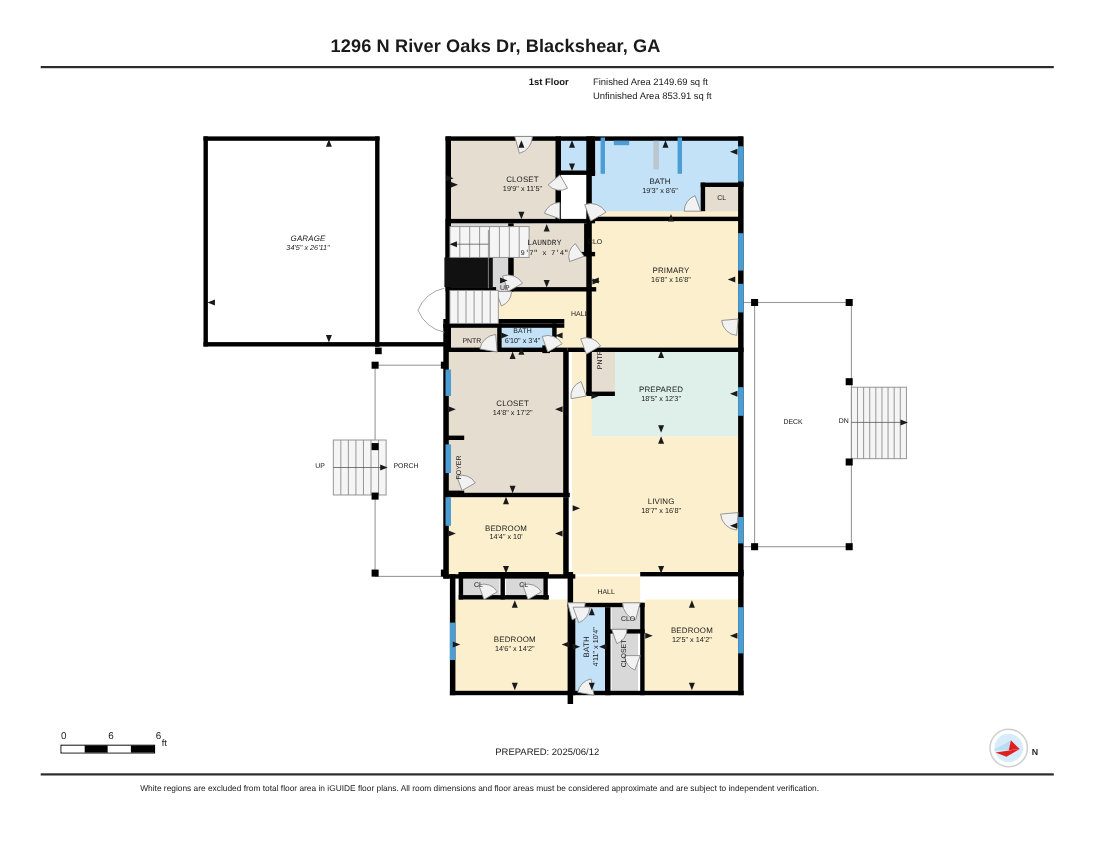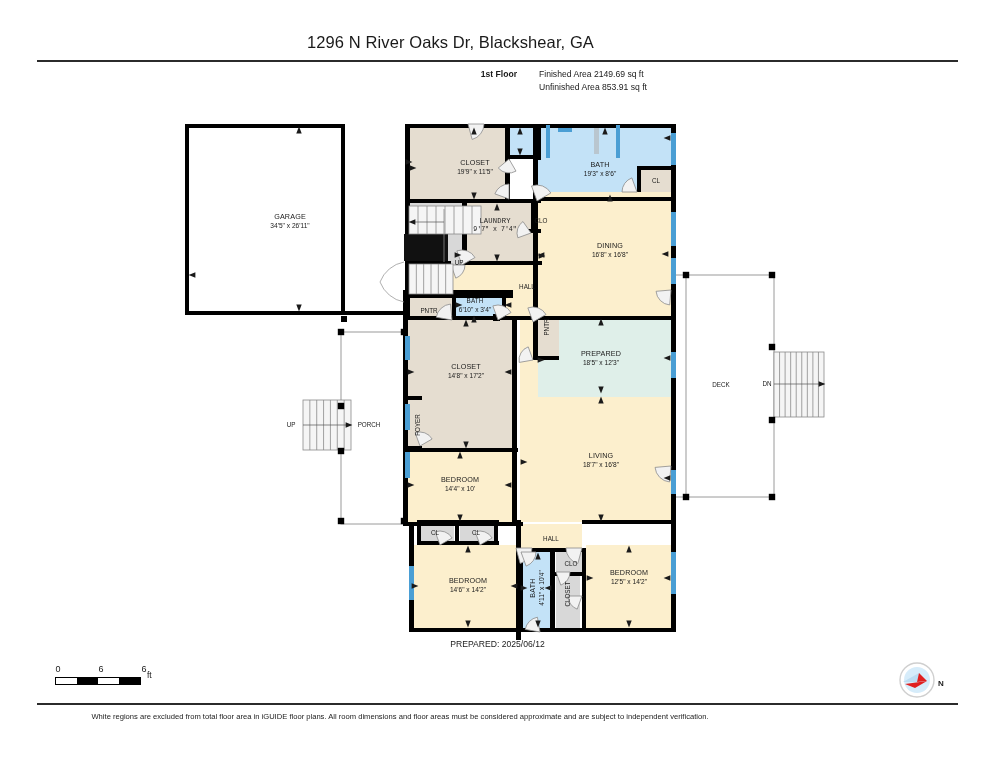--- a/index.html
+++ b/index.html
@@ -1,39 +1,39 @@
 <!DOCTYPE html>
 <html><head>
 <meta charset="utf-8">
 <style>
   html,body{margin:0;padding:0;background:#ffffff;}
   body{width:995px;height:768px;font-family:"Liberation Sans",sans-serif;color:#1a1a1a;overflow:hidden;position:relative;}
   .page{position:absolute;left:0;top:0;width:995px;height:768px;background:#fff;}
 
   
-  .title{position:absolute;left:0;top:33px;width:901px;text-align:center;font-size:16.5px;font-weight:normal;letter-spacing:.1px;}
+  .title{position:absolute;left:0;top:33px;width:901px;text-align:center;font-size:16.5px;font-weight:bold;letter-spacing:.1px;}
   .rule{position:absolute;left:37px;top:60px;width:921px;height:2px;background:#2b2b2b;}
   .hdr-block{position:absolute;left:455px;top:68px;width:300px;font-size:8.6px;line-height:13px;}
   .hdr-row{display:flex;}
   .hdr-lbl{width:62px;font-weight:bold;text-align:right;padding-right:22px;}
   .hdr-val{}
 
   
   #plan{position:absolute;left:0;top:0;width:995px;height:768px;}
 
   
   .scale-wrap{position:absolute;left:55px;top:664px;width:140px;}
   .scale-nums{position:relative;height:12px;font-size:9px;}
   .scale-nums span{position:absolute;top:0;transform:translateX(-50%);}
   .scale-bar{position:relative;margin-top:1px;width:86px;height:8px;border:1px solid #000;box-sizing:border-box;background:#fff;display:flex;}
   .scale-seg{height:100%;}
   .scale-ft{position:absolute;left:92px;top:6px;font-size:8.5px;}
-  .prepared{position:absolute;left:0;top:639px;width:995px;text-align:center;font-size:8.6px;}
+  .prepared{position:absolute;left:0;top:678px;width:995px;text-align:center;font-size:8.6px;}
   .foot-rule{position:absolute;left:37px;top:703px;width:921px;height:1.5px;background:#2b2b2b;}
-  .disclaimer{position:absolute;left:0;top:712px;width:800px;text-align:center;font-size:7.6px;color:#222;}
+  .disclaimer{position:absolute;left:0;top:712px;width:800px;text-align:center;font-size:7.6px;color:#222;padding-left:36px;}
 
   
   .compass{position:absolute;left:897px;top:660px;width:40px;height:40px;}
   .compass-n{position:absolute;left:938px;top:679px;font-size:8px;font-weight:bold;}
 
   
   .rlabel{position:absolute;text-align:center;font-size:7.2px;line-height:8.6px;color:#1a1a1a;white-space:nowrap;transform:translate(-50%,-50%);pointer-events:none;}
   .rlabel .nm{font-size:7.2px;letter-spacing:.15px;}
   .rlabel .dm{font-size:6.6px;}
   .rlabel.small{font-size:6.3px;}
@@ -296,34 +296,34 @@
         <rect x="682.8" y="271.8" width="6.4" height="6.4" fill="#000000"></rect>
         <rect x="768.8" y="271.8" width="6.4" height="6.4" fill="#000000"></rect>
         <rect x="768.8" y="343.8" width="6.4" height="6.4" fill="#000000"></rect>
         <rect x="768.8" y="416.8" width="6.4" height="6.4" fill="#000000"></rect>
         <rect x="768.8" y="493.8" width="6.4" height="6.4" fill="#000000"></rect>
         <rect x="682.8" y="493.8" width="6.4" height="6.4" fill="#000000"></rect>
       </g>
   </svg>
 
   <div id="labels">
-      <div class="rlabel" style="left: 290px; top: 222px;">
+      <div class="rlabel" style="left: 280px; top: 222px; font-style: italic;">
         <div class="nm">GARAGE</div>
         <div class="dm">34'5" x 26'11"</div>
       </div>
       <div class="rlabel" style="left: 475px; top: 168px;">
         <div class="nm">CLOSET</div>
         <div class="dm">19'9" x 11'5"</div>
       </div>
       <div class="rlabel" style="left: 600px; top: 170px;">
         <div class="nm">BATH</div>
         <div class="dm">19'3" x 8'6"</div>
       </div>
       <div class="rlabel" style="left: 610px; top: 251px;">
-        <div class="nm">DINING</div>
+        <div class="nm">PRIMARY</div>
         <div class="dm">16'8" x 16'8"</div>
       </div>
       <div class="rlabel" style="left: 495px; top: 226px; font-family: Liberation Mono, monospace;">
         <div class="nm">LAUNDRY</div>
         <div class="dm">9'7" x 7'4"</div>
       </div>
       <div class="rlabel small" style="left: 475px; top: 306px;">
         <div class="nm">BATH</div>
         <div class="dm">6'10" x 3'4"</div>
       </div>

